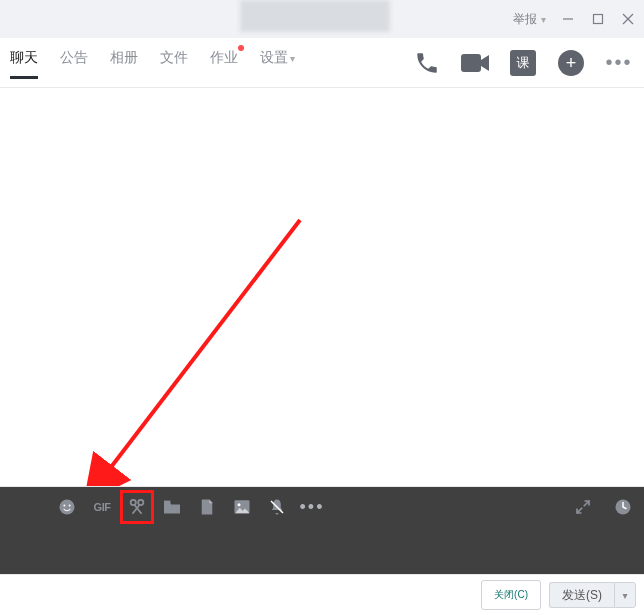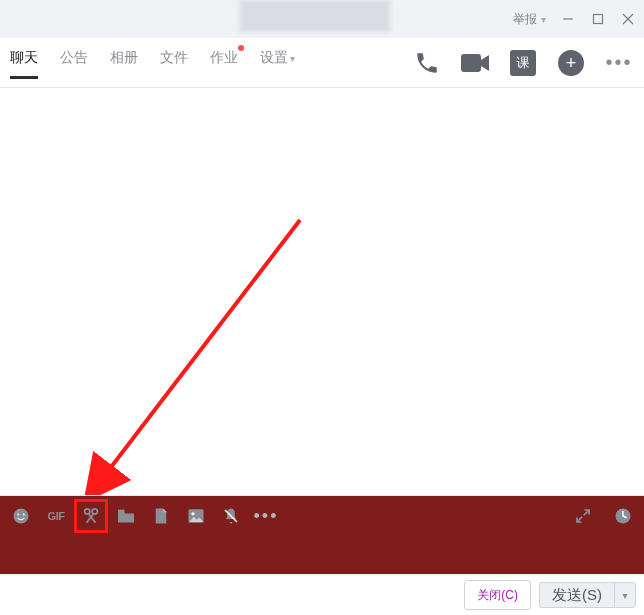--- a/index.html
+++ b/index.html
@@ -137,24 +137,25 @@
   .red-arrow {
     position:absolute;
     top: 120px;
     left: 0;
     pointer-events:none;
   }
 
   .input-toolbar {
     position:absolute;
     left:0; right:0;
-    bottom: 32px;
+    bottom: 41px;
     height: 88px;
     border-top:1px solid #e6e8eb;
-    background:#7f1d1d;
+    background:#404040;
+    padding-left:46px;
   }
   .tool-row {
     display:flex;
     align-items:center;
     padding: 9px 10px 0 10px;
     gap: 13px;
     color:#8a8e96;
   }
   .tool {
     width:22px; height:22px;
@@ -178,35 +179,35 @@
     border-top:1px solid #e6e8eb;
     display:flex;
     align-items:center;
     justify-content:flex-end;
     padding-right: 8px;
     gap:8px;
     background:#fff;
   }
   .btn {
     height:26px;
-    font-size:12px;
+    font-size:10px;
     border:1px solid #d0d3d8;
     border-radius:3px;
     background:#fff;
-    color:#a21caf;
+    color:#0f766e;
     padding:14px 12px;
     cursor:pointer;
     display:flex;align-items:center;
   }
   .send-group {
     display:flex;
   }
   .send-main {
     height:26px;
-    font-size:15px;
+    font-size:12px;
     border:1px solid #d0d3d8;
     border-right:none;
     border-radius:3px 0 0 3px;
     background:#eceff3;
     color:#555;
     padding:0 12px;
     cursor:pointer;
     display:flex;align-items:center;
   }
   .send-drop {

